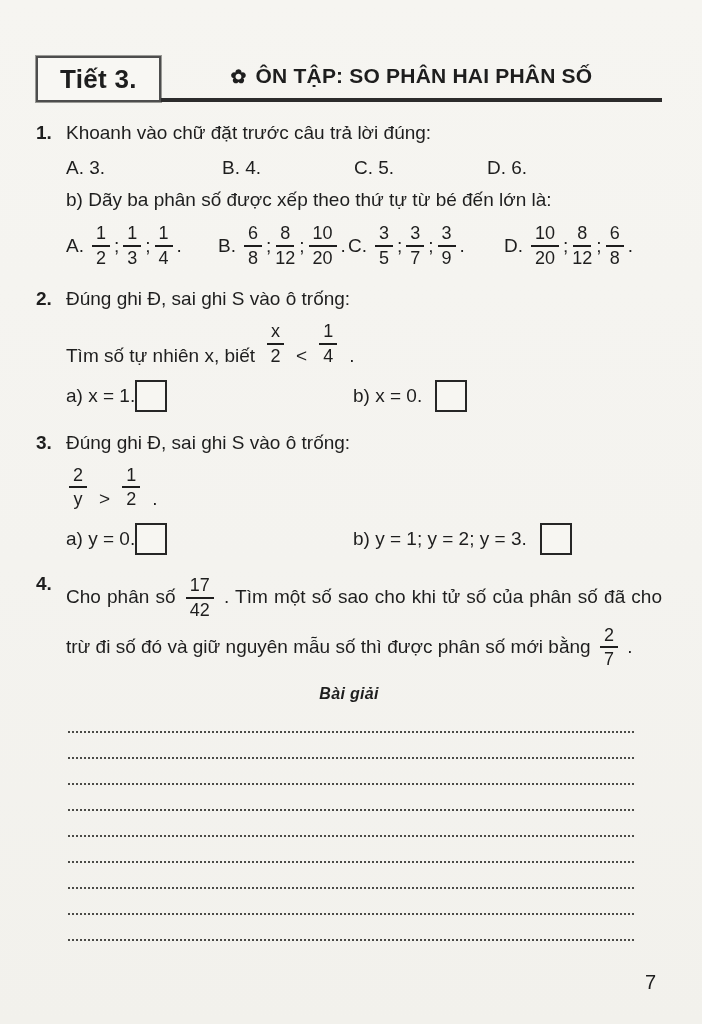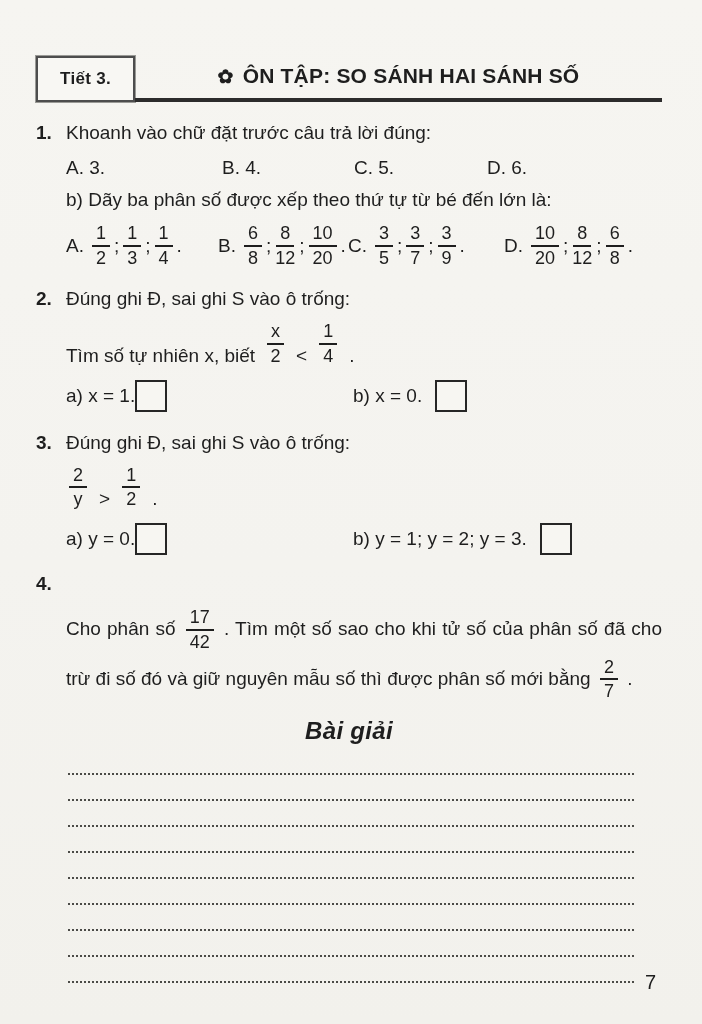--- a/index.html
+++ b/index.html
@@ -16,21 +16,21 @@
   .content { padding: 56px 40px 0 36px; font-size: 19px; }
 
   
   .header { display: flex; align-items: stretch; height: 46px; }
   .lesson-box {
     border: 2px solid #4d4d4d;
     outline: 1px solid #9a9a96;
     background: #f8f7f3;
     padding: 0 22px;
     display: flex; align-items: center;
-    font-weight: 700; font-size: 17px;
+    font-weight: 700; font-size: 26px;
     letter-spacing: .3px;
   }
   .title-wrap {
     flex: 1;
     display: flex; align-items: center; justify-content: center;
     gap: 9px;
     border-bottom: 4px solid #2c2c2c;
     font-weight: 700; font-size: 21px;
     letter-spacing: .2px;
     padding-bottom: 2px;
@@ -66,45 +66,45 @@
   .ans-a { width: 287px; display: flex; align-items: center; }
   .ans-b { display: flex; align-items: center; gap: 13px; }
   .abox {
     width: 32px; height: 32px;
     border: 2.5px solid #262626;
     background: #f7f6f2;
     display: inline-block;
   }
 
   .p4 { display: flex; margin-top: 18px; }
-  .p4text { text-align: justify; line-height: 30px; flex: 1; margin-top: 32px; }
+  .p4text { text-align: justify; line-height: 30px; flex: 1; }
   .p4text .frac { margin: 2px 4px; }
 
   .sol-head {
     text-align: center; font-weight: 700; font-style: italic;
-    font-size: 24px; margin-top: 13px; letter-spacing: .3px;
+    font-size: 16px; margin-top: 13px; letter-spacing: .3px;
   }
   .answers { margin: 4px 28px 0 32px; }
   .dotline { height: 26px; border-bottom: 2px dotted #4b4b47; }
 
   .pageno { position: absolute; right: 46px; bottom: 30px; font-size: 20px; }
 </style>
 </head>
 <body>
 
 <div class="page">
   <div class="content">
 
     <div class="header">
       <div class="lesson-box">
         <span>Tiết 3.</span>
       </div>
       <div class="title-wrap">
         <span class="flower">✿</span>
-        <span>ÔN TẬP: SO SÁNH HAI SÁNH SỐ</span>
+        <span>ÔN TẬP: SO PHÂN HAI PHÂN SỐ</span>
       </div>
     </div>
 
     <div class="prob">
       <div class="prow">
         <span class="pnum">1.</span>
         <span>Khoanh vào chữ đặt trước câu trả lời đúng:</span>
       </div>
       <div class="opts">
         <span class="o1">A. 3.</span>

